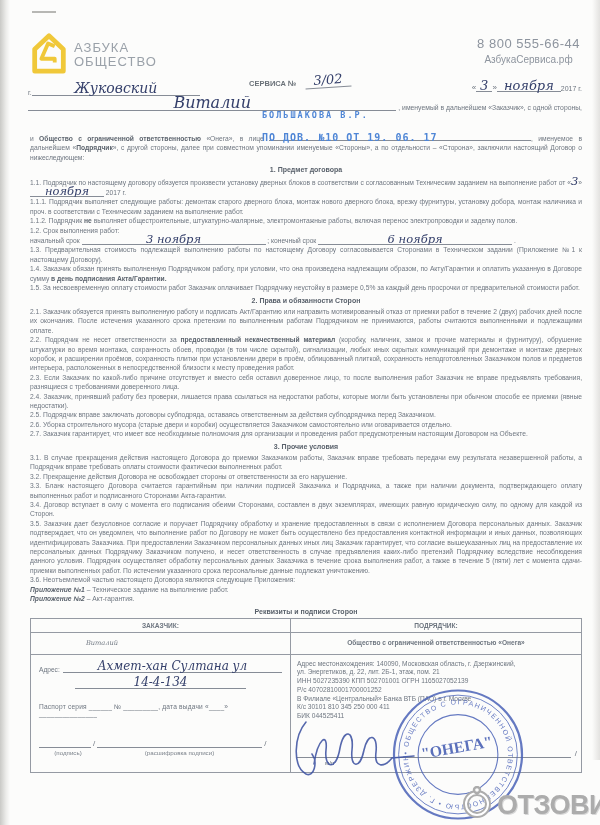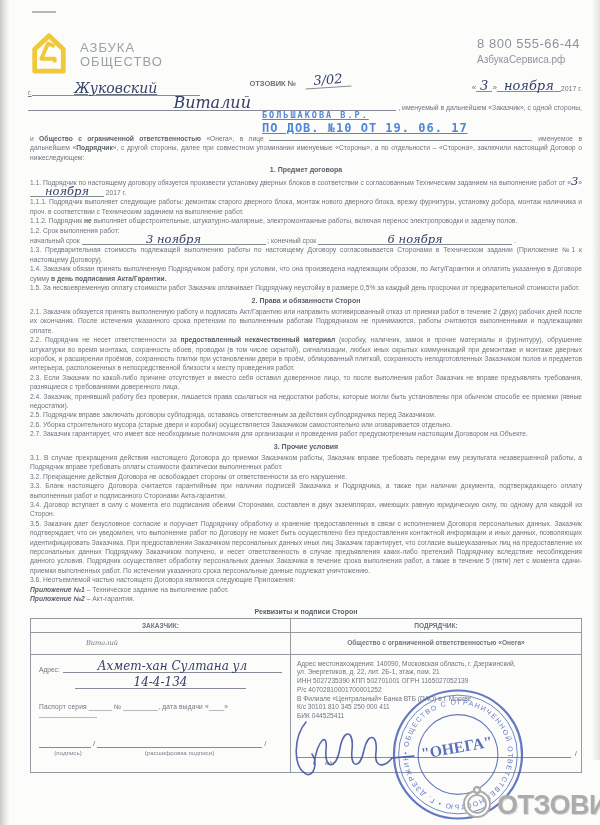--- a/index.html
+++ b/index.html
@@ -6,47 +6,47 @@
   .page{position:relative;width:600px;height:825px;background:#fcfcfb;overflow:hidden;
         font-family:"Liberation Sans",sans-serif;color:#6e7680;box-sizing:border-box;
         padding:133px 18px 0 30px;}
   .scan-edge-left{position:absolute;left:0;top:0;width:10px;height:825px;
         background:linear-gradient(90deg,#c9c9c6,#ececea 60%,rgba(255,255,255,0));}
   .scan-edge-right{position:absolute;right:0;top:0;width:8px;height:760px;
         background:linear-gradient(270deg,#e3e2e0,rgba(255,255,255,0));}
   .corner-dash{position:absolute;left:32px;top:11px;width:24px;height:2px;background:#b7b7b4;}
 
   
-  .logo{position:absolute;left:28px;top:30px;display:flex;align-items:center;gap:10px;}
+  .logo{position:absolute;left:28px;top:30px;display:flex;align-items:center;gap:4px;}
   .logo-text{font-size:13px;line-height:14px;color:#9aa1a9;font-weight:500;letter-spacing:1px;}
-  .contact{position:absolute;right:20px;top:36px;text-align:left;color:#8d949e;}
+  .contact{position:absolute;right:20px;top:36px;text-align:center;color:#8d949e;}
   .contact .phone{font-size:13px;letter-spacing:0.5px;}
   .contact .site{font-size:10px;margin-top:3px;}
   .contract-no{position:absolute;left:0;right:0;top:70px;text-align:center;}
   .contract-no .lbl{font-size:7.5px;font-weight:700;color:#6a7178;vertical-align:bottom;}
   .hw{font-family:"DejaVu Serif",serif;font-style:italic;color:#35406b;}
   .contract-no .num{font-size:13px;display:inline-block;transform:rotate(-4deg);
         border-bottom:1px solid #868c96;min-width:46px;margin-left:4px;}
-  .city-row{position:absolute;left:28px;top:82px;display:flex;align-items:flex-end;text-decoration:underline;}
+  .city-row{position:absolute;left:28px;top:82px;display:flex;align-items:flex-end;}
   .city-row .lbl{font-size:7px;}
   .city-row .line{border-bottom:1px solid #868c96;min-width:168px;text-align:center;
         font-size:14px;line-height:13px;}
   .date-row{position:absolute;right:18px;top:80px;display:flex;align-items:flex-end;}
   .date-row .q{font-size:8px;}
   .date-row .d{font-size:13px;line-height:11px;border-bottom:1px solid #868c96;padding:0 4px;}
   .date-row .m{font-size:13px;line-height:11px;border-bottom:1px solid #868c96;min-width:64px;text-align:center;}
   .date-row .y{font-size:7px;}
   .name-row{position:absolute;left:28px;right:18px;top:96px;display:flex;align-items:flex-end;}
   .name-row .line{flex:1;border-bottom:1px solid #868c96;text-align:center;
         font-size:16px;line-height:14px;}
   .name-row .clause-sm{font-size:6.8px;white-space:nowrap;padding-left:2px;}
   .dov-stamp{position:absolute;left:262px;top:110px;color:#4f86d6;
-        font-family:"DejaVu Sans Mono",monospace;font-weight:700;text-decoration:underline;}
+        font-family:"DejaVu Sans Mono",monospace;font-weight:700;}
   .dov-stamp .l1{font-size:8.5px;letter-spacing:2px;}
-  .dov-stamp .l2{font-size:12px;letter-spacing:1px;margin-top:1px;}
+  .dov-stamp .l2{font-size:10px;letter-spacing:1px;margin-top:12px;}
 
   
   .body-text{font-size:6.7px;line-height:9.4px;}
   .clause{margin:0;text-align:justify;}
   .sec-title{text-align:center;font-weight:700;font-size:7px;margin:3px 0 2px;color:#59616b;}
   .seg.b{font-weight:700;color:#5b636d;}
   .seg.bi{font-weight:700;font-style:italic;color:#5b636d;}
   .seg.hw,.seg.hwu{font-family:"DejaVu Serif",serif;font-style:italic;color:#35406b;
         font-size:11.5px;line-height:9px;}
   .seg.hwu{display:inline-block;border-bottom:1px solid #868c96;text-align:center;padding:0 8px;}
@@ -106,21 +106,21 @@
       <div>АЗБУКА</div>
       <div>ОБЩЕСТВО</div>
     </div>
   </div>
   <div class="contact">
     <div class="phone">8 800 555-66-44</div>
     <div class="site">АзбукаСервиса.рф</div>
   </div>
 
   <div class="contract-no">
-    <span class="lbl">ОТЗОВИК №</span>
+    <span class="lbl">СЕРВИСА №</span>
     <span class="num hw">3/02</span>
   </div>
 
   <div class="city-row">
     <span class="lbl">г.</span>
     <span class="line hw">Жуковский</span>
   </div>
 
   <div class="date-row">
     <span class="q">«</span>

